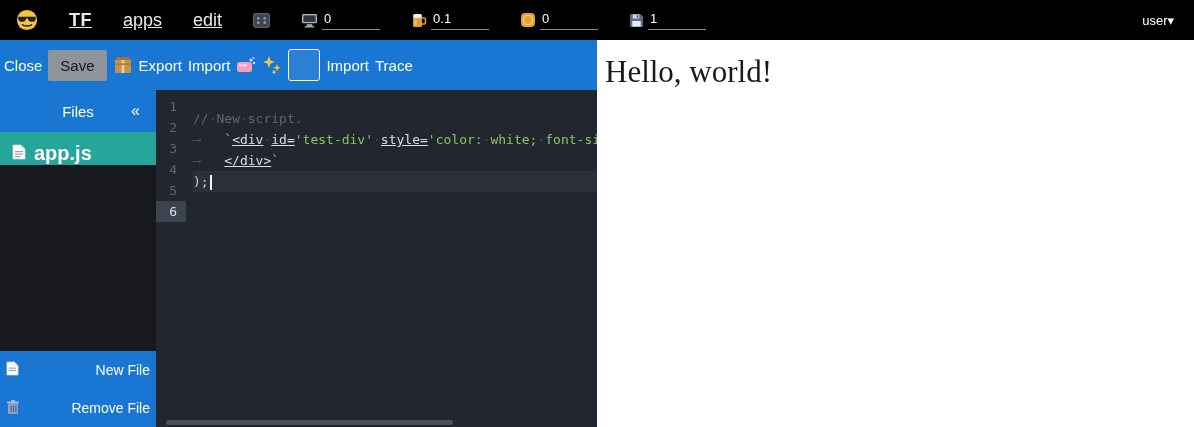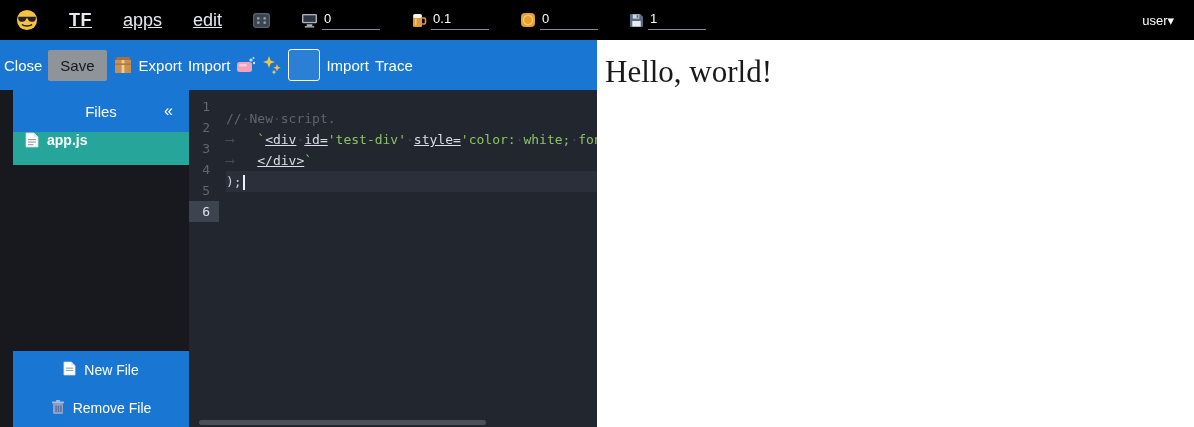--- a/index.html
+++ b/index.html
@@ -55,39 +55,39 @@
   }
   .toolbar .icon-btn { display:flex; align-items:center; background:none; border:none; cursor:pointer; padding:0; }
   .toolbar .empty-box {
     width:32px; height:32px; border:1px solid #fff; border-radius:3px;
     background:rgba(255,255,255,.08); cursor:pointer;
   }
 
   
   .workspace { flex:1; display:flex; min-height:0; }
 
-  .sidebar { width:176px; flex:none; display:flex; flex-direction:column; background:#17191e;margin-left:13px; }
+  .sidebar { width:156px; flex:none; display:flex; flex-direction:column; background:#17191e; }
   .files-header {
     height:42px; flex:none; background:#1976d2; color:#fff; font-size:15px;
     display:flex; align-items:center; justify-content:center; position:relative;
   }
   .collapse-btn {
     position:absolute; right:10px; top:50%; transform:translateY(-50%);
     background:none; border:none; color:#fff; font-size:16px; cursor:pointer;
   }
   .file-item {
-    height:33px; flex:none; background:#26a69a; color:#fff; font-size:14px;
-    font-weight:bold; display:flex; align-items:flex-start; gap:8px;
+    height:33px; flex:none; background:#26a69a; color:#fff; font-size:20px;
+    font-weight:bold; display:flex; align-items:flex-end; gap:8px;
     padding:0 12px; cursor:pointer;
   }
   .file-filler { flex:1; }
   .side-action {
     height:38px; flex:none; background:#1976d2; border:none; color:#fff;
     font-size:14px; font-family:inherit; display:flex; align-items:center;
-    justify-content:center; gap:8px; cursor:pointer;
+    justify-content:space-between; gap:8px; cursor:pointer;
   }
 
   
   .editor {
     flex:1; min-width:0; background:#22262e; position:relative; display:flex;
     overflow:hidden; padding-top:6px;
     font-family:"DejaVu Sans Mono","Liberation Mono",monospace;
     font-size:13px; line-height:21px;
   }
   .gutter { width:30px; flex:none; }

